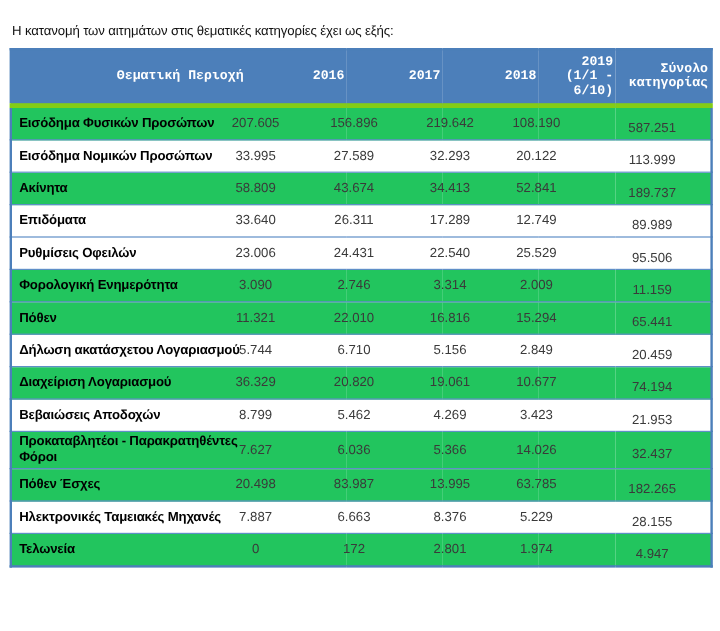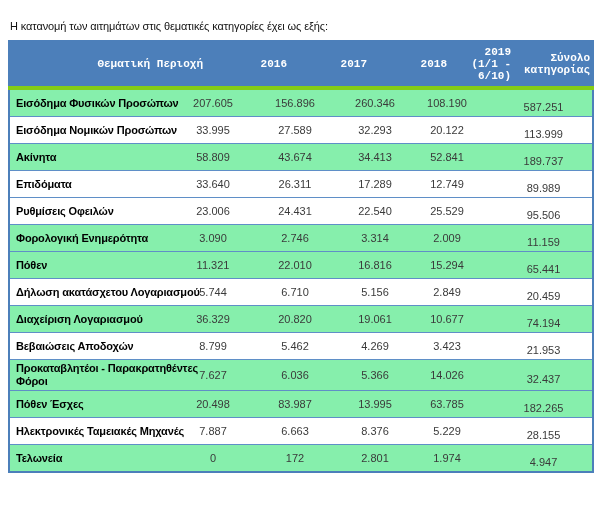--- a/index.html
+++ b/index.html
@@ -53,21 +53,21 @@
   }
 
   tbody td {
     font-size: 11px;
     height: 22px;
     vertical-align: middle;
     border-bottom: 1px solid #5f8fc7;
     color: #3a3a3a;
     overflow: visible;
   }
-  tbody tr.alt { background: #86efac; margin-top: 32px; }
+  tbody tr.alt { background: #22c55e; margin-top: 32px; }
 
   td.cat {
     font-weight: bold;
     color: #000000;
     padding: 2px 2px 2px 6px;
     line-height: 13px;
     letter-spacing: -0.15px;
   }
   td.num {
     text-align: center;
@@ -118,21 +118,21 @@
           <span class="hl">Σύνολο</span>
           <span class="hl">κατηγορίας</span>
         </th>
       </tr>
     </thead>
     <tbody>
         <tr class="alt">
     <td class="cat">Εισόδημα Φυσικών Προσώπων</td>
     <td class="num"><span class="v">207.605</span></td>
     <td class="num"><span class="v">156.896</span></td>
-    <td class="num"><span class="v">260.346</span></td>
+    <td class="num"><span class="v">219.642</span></td>
     <td class="num"><span class="v">108.190</span></td>
     <td class="num total"><span class="v">587.251</span></td>
   </tr>
         <tr>
     <td class="cat">Εισόδημα Νομικών Προσώπων</td>
     <td class="num"><span class="v">33.995</span></td>
     <td class="num"><span class="v">27.589</span></td>
     <td class="num"><span class="v">32.293</span></td>
     <td class="num"><span class="v">20.122</span></td>
     <td class="num total"><span class="v">113.999</span></td>

